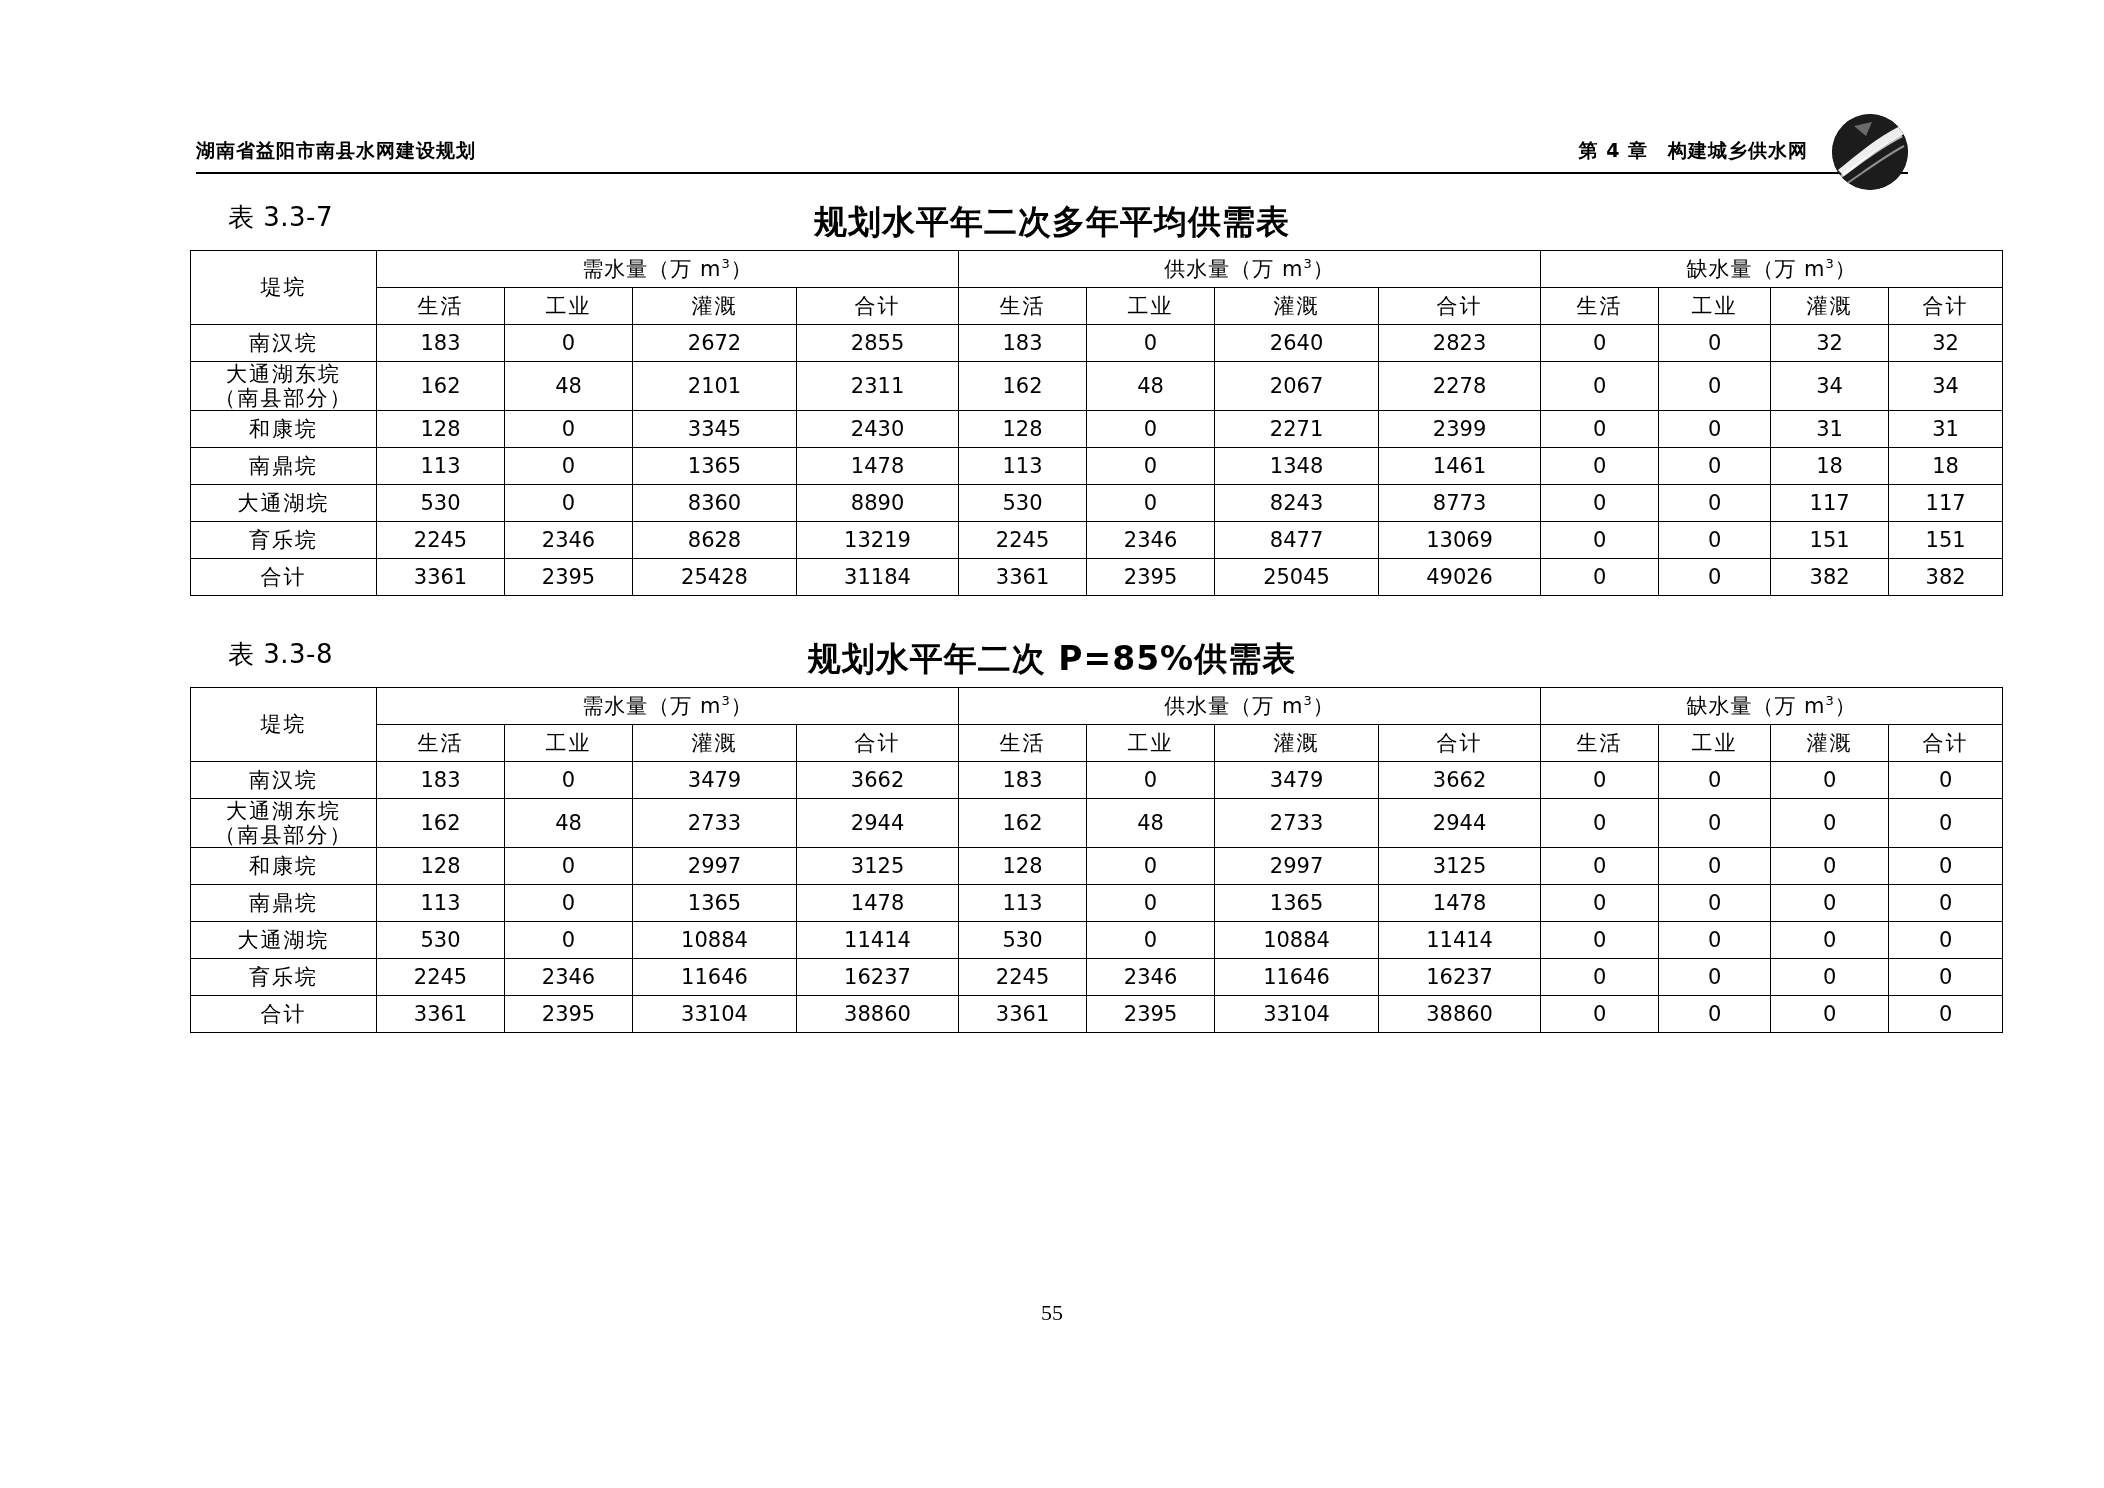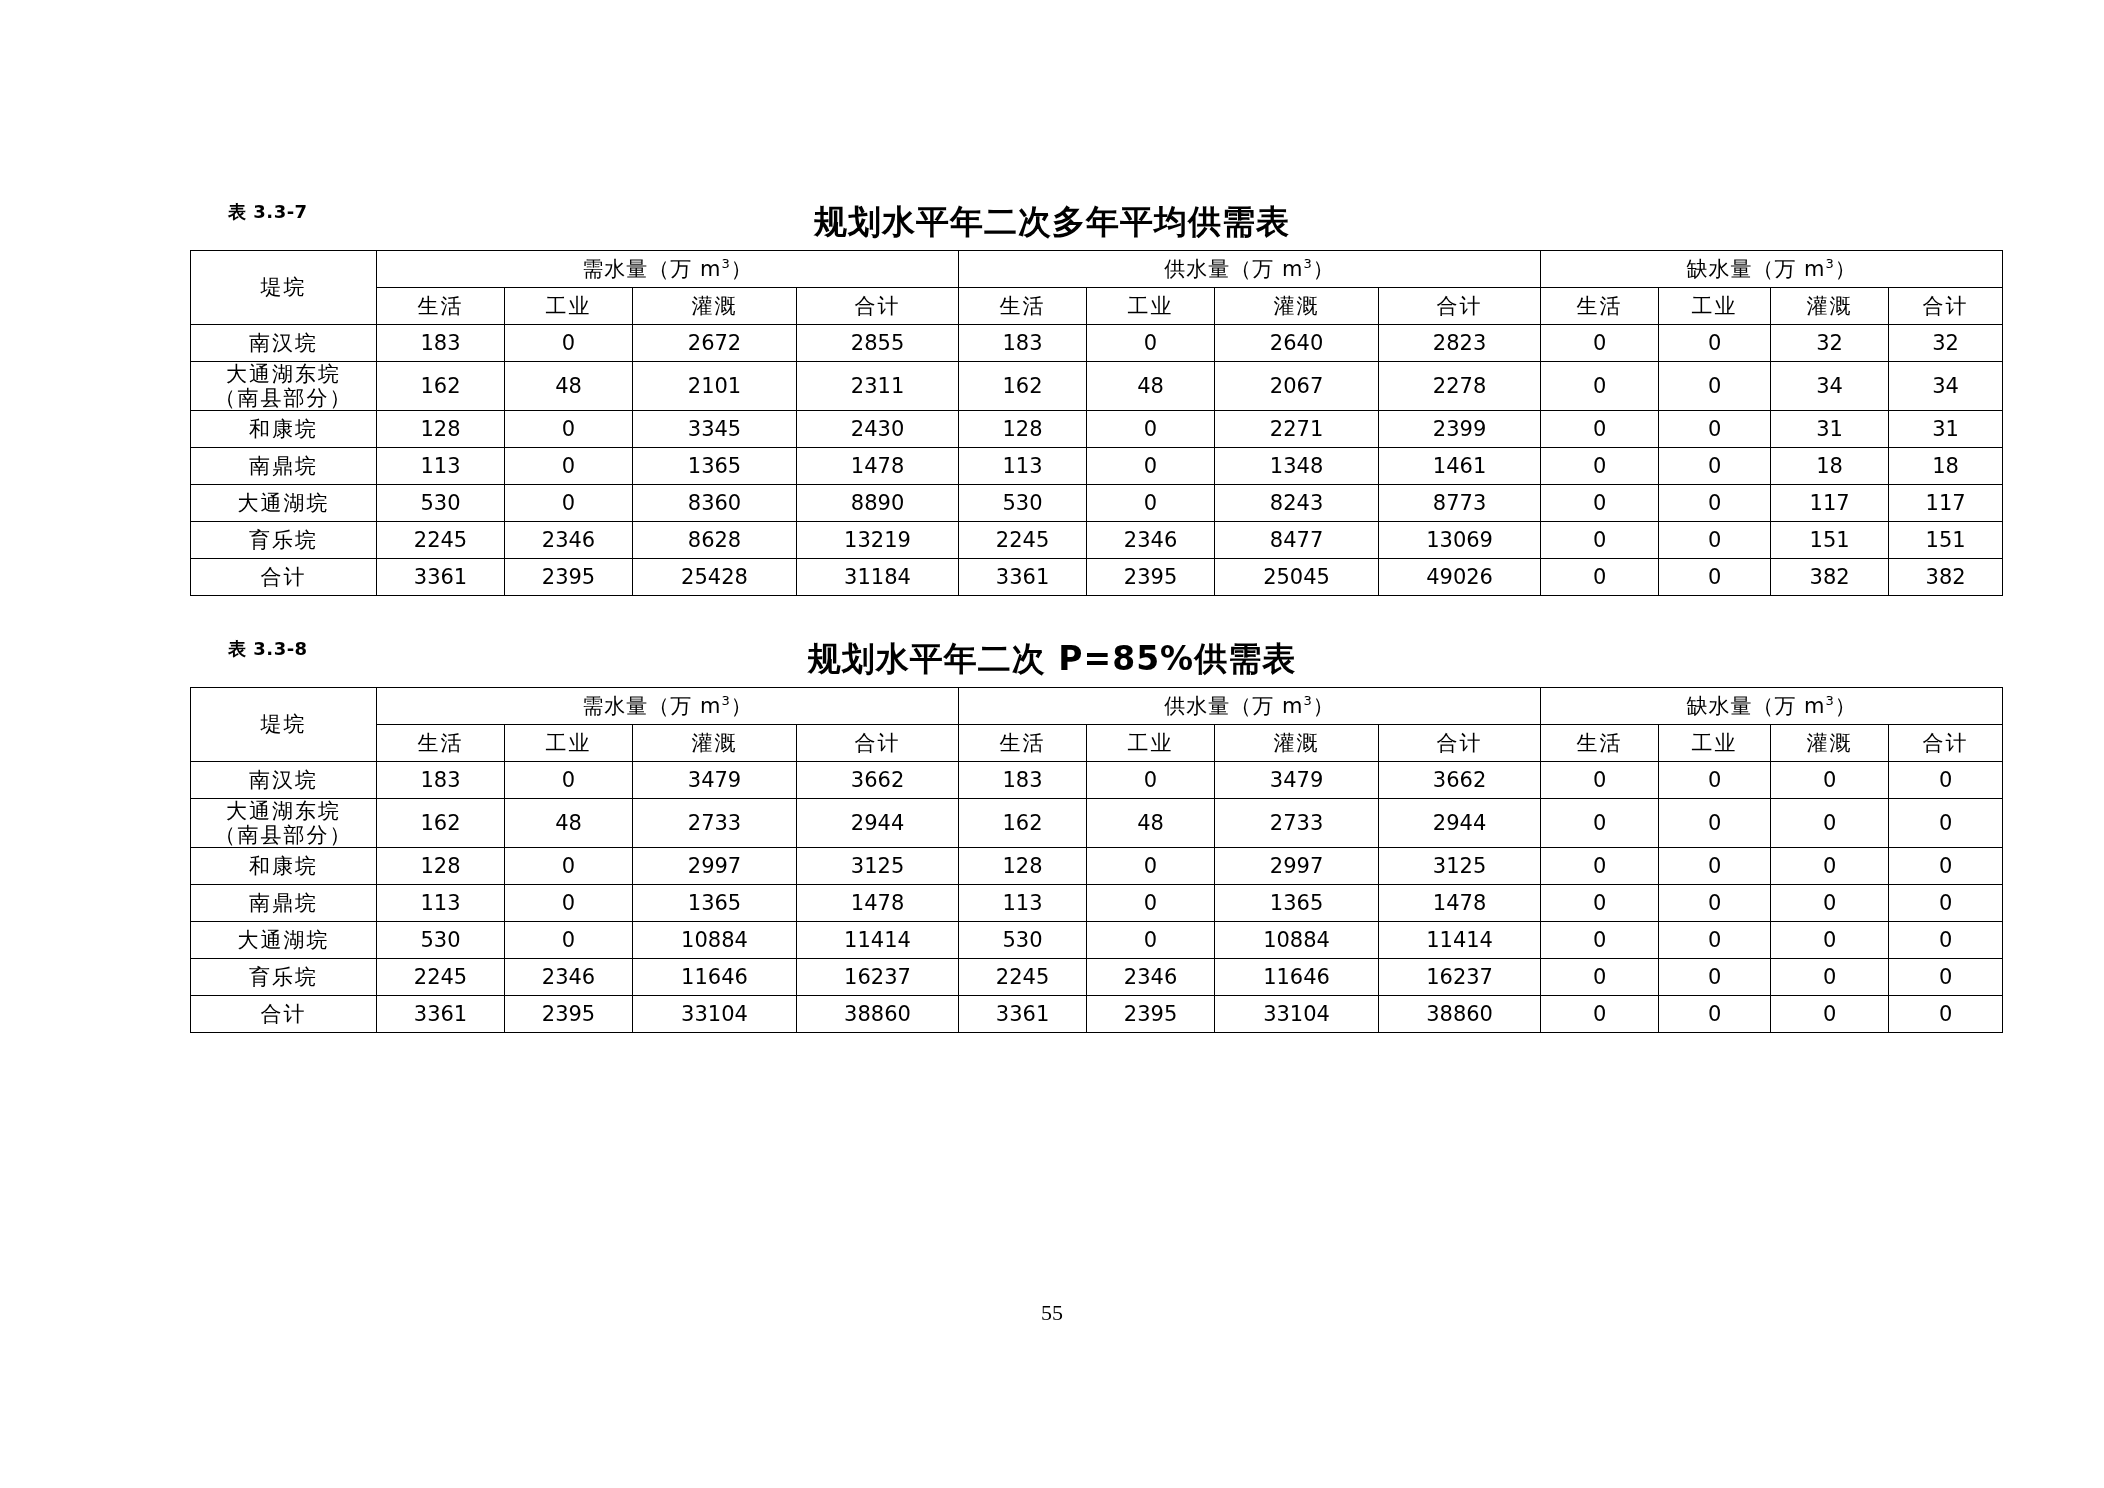--- a/index.html
+++ b/index.html
@@ -77,24 +77,23 @@
     position: absolute;
     width: 1712px;
     left: 196px;
     height: 34px;
   }
   .tbl-num {
     position: absolute;
     left: 32px;
     top: 0;
     font-family: "DejaVu Sans", sans-serif;
-    font-size: 18px;
+    font-size: 26px;
     letter-spacing: 0.5px;
     white-space: nowrap;
-    font-weight: bold;
   }
   .tbl-title {
     position: absolute;
     left: 0;
     top: 0;
     width: 1712px;
     text-align: center;
     font-family: "DejaVu Sans", sans-serif;
     font-size: 33px;
     font-weight: bold;
@@ -156,20 +155,34 @@
     text-align: center;
     font-family: "Liberation Serif", serif;
     font-size: 22px;
   }
 </style>
 </head>
 <body>
 
 <div class="page">
 
+  <div class="header">
+    <div class="header-left">湖南省益阳市南县水网建设规划</div>
+    <div class="header-right">第 4 章　构建城乡供水网</div>
+    <div class="header-rule"></div>
+    <div class="header-logo">
+      <svg width="76" height="76" viewBox="0 0 76 76" aria-hidden="true">
+        <circle cx="38" cy="38" r="38" fill="#1c1c1c"></circle>
+        <path d="M6 56 C26 40, 44 24, 68 12 L72 20 C50 32, 30 48, 12 62 Z" fill="#ffffff" opacity="0.92"></path>
+        <path d="M4 66 C24 52, 46 34, 70 22" stroke="#ffffff" stroke-width="3" fill="none" opacity="0.7"></path>
+        <path d="M14 70 C32 58, 50 44, 72 32" stroke="#ffffff" stroke-width="2" fill="none" opacity="0.5"></path>
+        <path d="M22 12 L40 8 L34 22 Z" fill="#ffffff" opacity="0.35"></path>
+      </svg>
+    </div>
+  </div>
 
   <div class="table-caption-row" style="top:200px;">
     <div class="tbl-num">表 3.3-7</div>
     <div class="tbl-title">规划水平年二次多年平均供需表</div>
   </div>
 
   <table class="grid" style="top:250px;">
     <colgroup>
       <col style="width:186px">
       <col style="width:128px">

